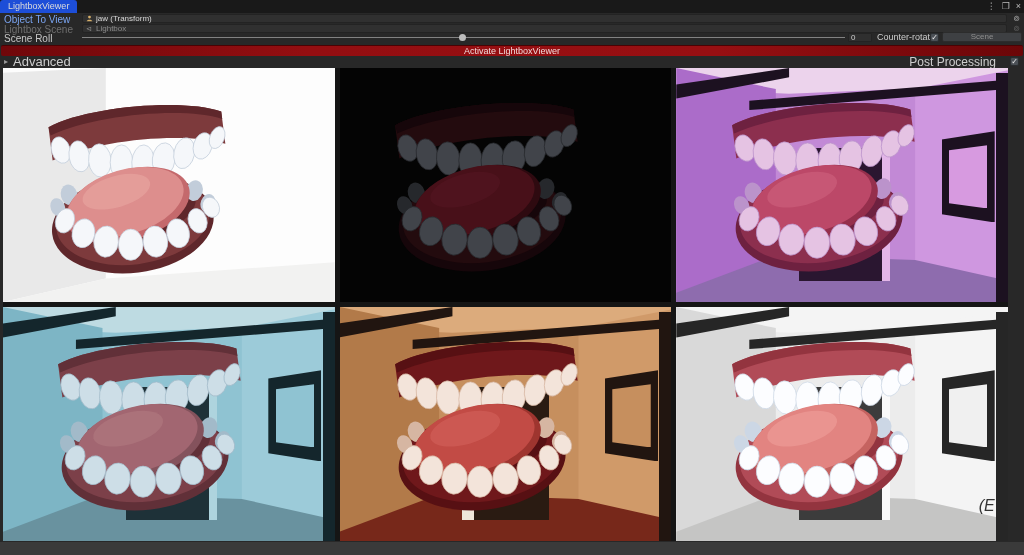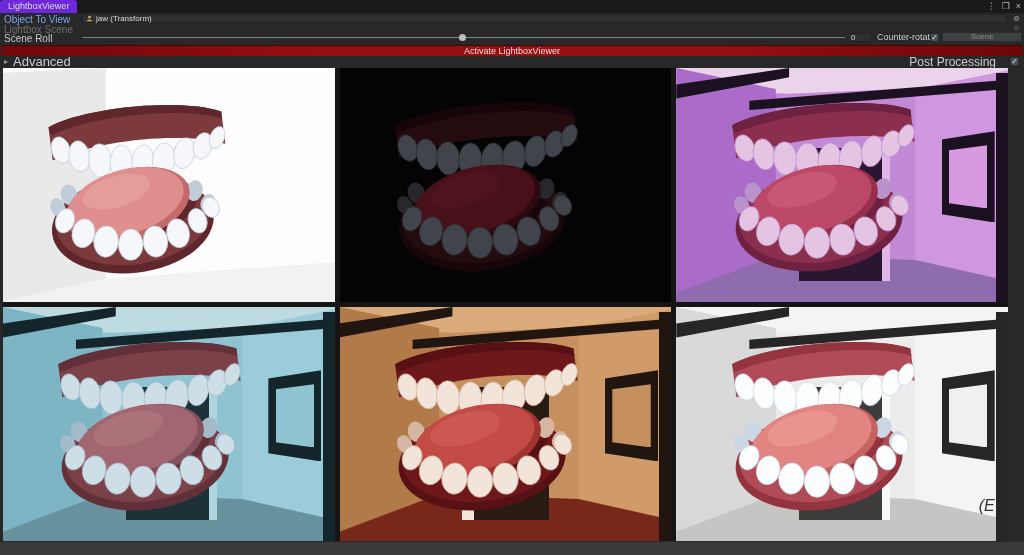--- a/index.html
+++ b/index.html
@@ -2,21 +2,21 @@
 <html><head>
 <meta charset="utf-8">
 <style>
   * { margin:0; padding:0; box-sizing:border-box; }
   html,body { width:1024px; height:555px; background:#282828; overflow:hidden;
               font-family:"Liberation Sans", sans-serif; }
   .window { position:relative; width:1024px; height:555px; background:#282828; }
 
   
   .tabbar { position:absolute; left:0; top:0; width:100%; height:13px; background:#191919; }
-  .tab { position:absolute; left:0; top:0; height:13px; padding:0 8px; background:#6d28d9;
+  .tab { position:absolute; left:0; top:0; height:13px; padding:0 8px; background:#1d4ed8;
          color:#dcdcdc; font-size:9px; line-height:13px; border-radius:3px 3px 0 0; }
   .win-icons { position:absolute; right:3px; top:0; height:13px; display:flex; gap:6px;
                align-items:center; color:#bdbdbd; font-size:9px; }
   .win-icons span { cursor:default; line-height:13px; }
 
   
   .row-label { position:absolute; left:4px; font-size:10px; line-height:9px; color:#c8c8c8; white-space:nowrap; }
   .lbl-blue { color:#7ba6f3; }
   .lbl-dim  { color:#6f6f6f; }
   .field { position:absolute; left:82px; width:925px; height:9px; background:#303030;
@@ -182,20 +182,24 @@
   <div class="field" style="top:14px">
     <svg class="mini-icon" viewBox="0 0 10 10">
       <circle cx="5" cy="3" r="2" fill="#d8b06a"></circle>
       <path d="M1,9 C1,6 9,6 9,9 Z" fill="#d8b06a"></path>
     </svg>
     <span>jaw (Transform)</span>
   </div>
   <div class="picker" style="top:14px">⊚</div>
 
   <div class="row-label lbl-dim" style="top:25px">Lightbox Scene</div>
+  <div class="field dim" style="top:24px">
+    <span class="mini-icon" style="color:#8a8a8a;font-size:7px;line-height:7px">⊲</span>
+    <span>Lightbox</span>
+  </div>
   <div class="picker dim" style="top:24px">⊚</div>
 
   <div class="row-label" style="top:34px">Scene Roll</div>
   <div class="slider-track"></div>
   <div class="slider-thumb"></div>
   <div class="value-box">0</div>
   <div class="counter-label">Counter-rotate</div>
   <div class="checkbox cb-counter">
     <span>✓</span>
   </div>

